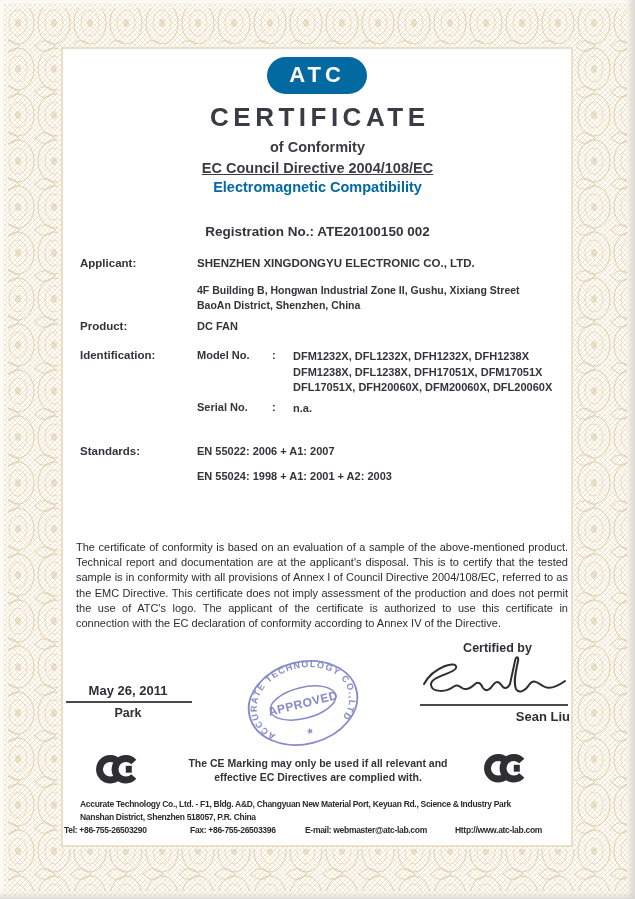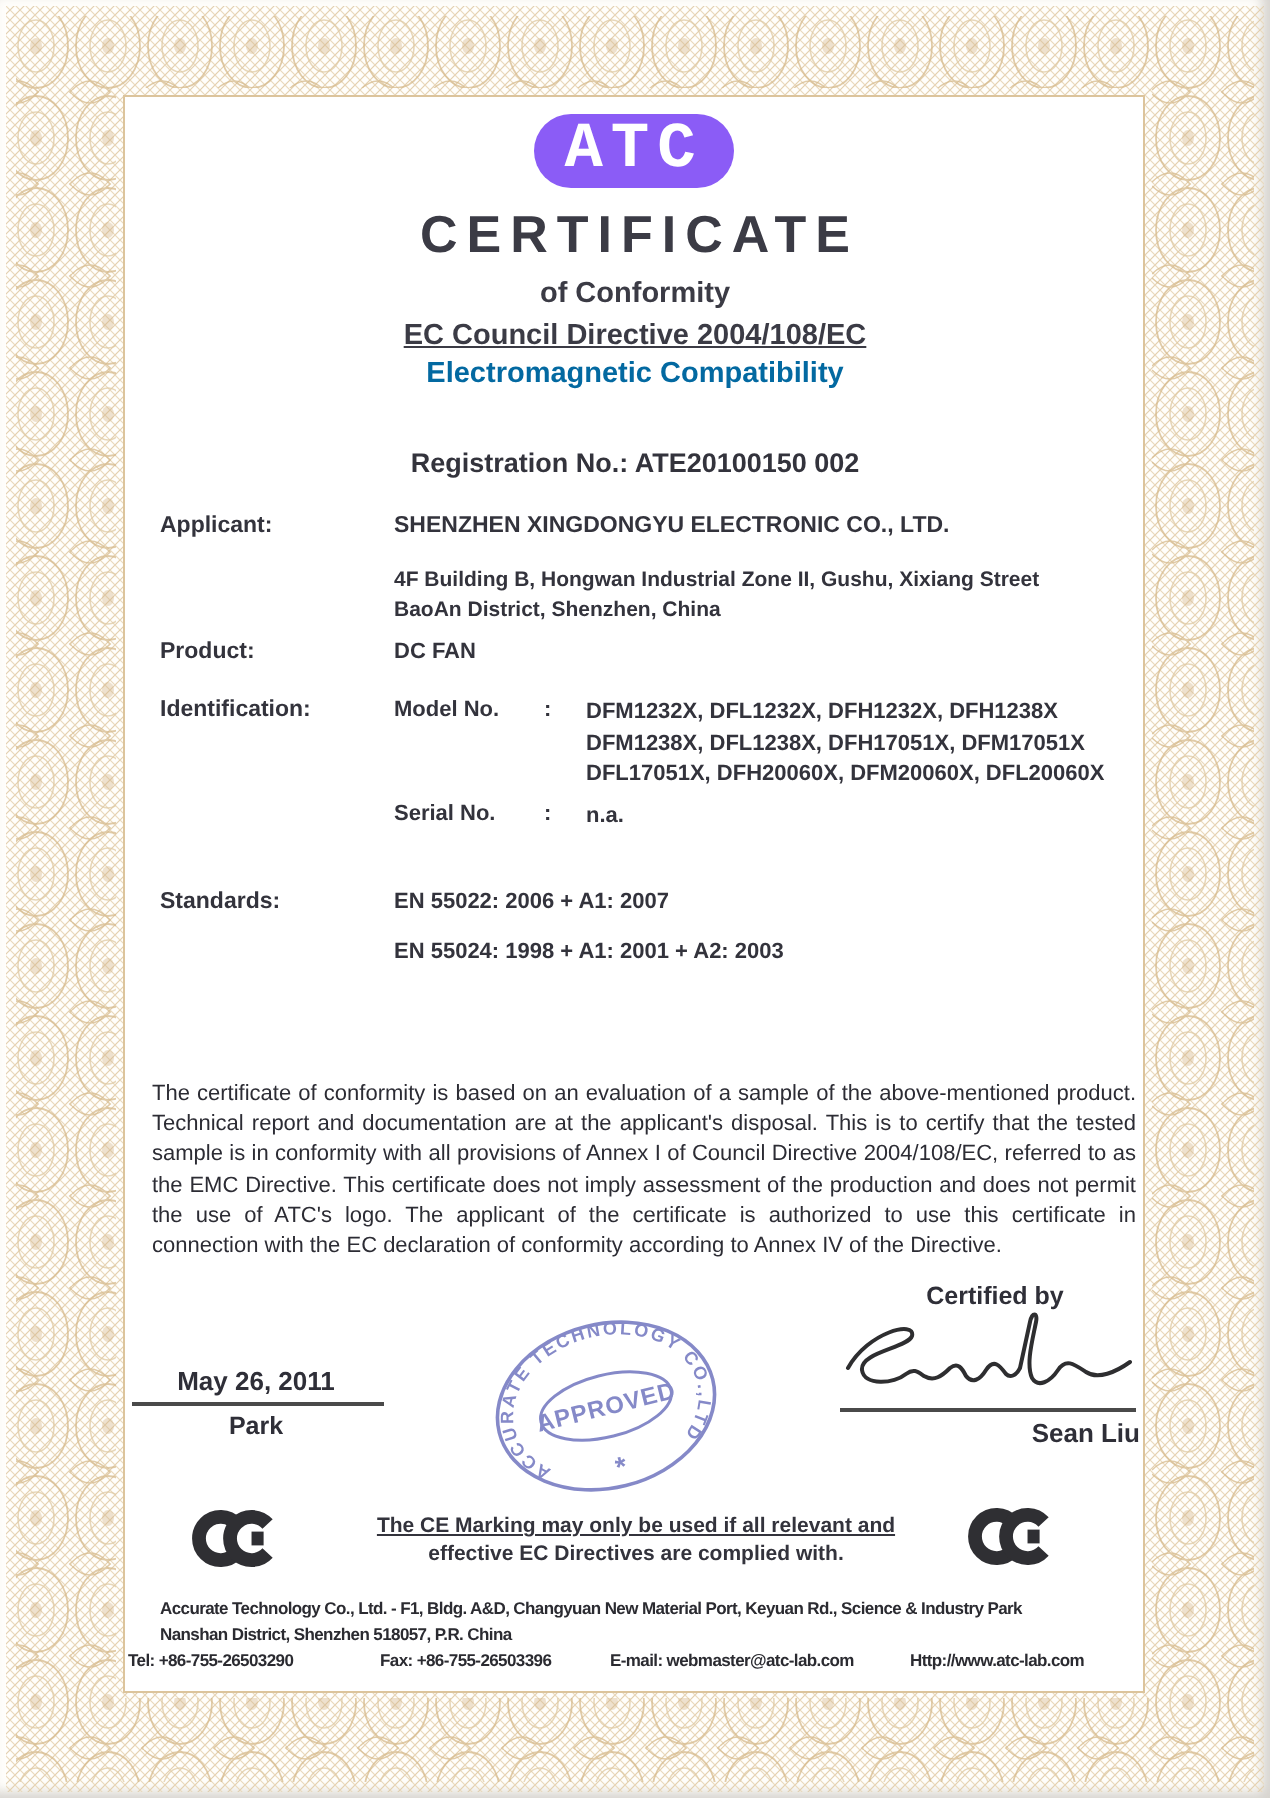--- a/index.html
+++ b/index.html
@@ -3,22 +3,22 @@
 <meta charset="utf-8">
 <style>
   html,body{margin:0;padding:0;}
   body{width:635px;height:899px;background:#efece4;font-family:"Liberation Sans", sans-serif;}
   .page{position:relative;width:635px;height:899px;background:#fffefb;overflow:hidden;
         box-shadow:inset -4px -3px 6px rgba(140,135,125,.35);}
   .abs{position:absolute;}
   .ctr{left:0;right:0;text-align:center;}
 
   
-  .logo-pill{left:267px;top:57px;width:100px;height:37px;border-radius:19px;background:#8b5cf6;
-             color:#ffffff;font-weight:700;font-size:32px;line-height:36px;text-align:center;letter-spacing:4px;font-family:Liberation Mono, monospace;}
+  .logo-pill{left:267px;top:57px;width:100px;height:37px;border-radius:19px;background:#0369a1;
+             color:#ffffff;font-weight:700;font-size:22px;line-height:36px;text-align:center;letter-spacing:4px;}
   .title{top:102px;font-size:26px;font-weight:700;letter-spacing:4.5px;text-indent:4.5px;color:#3b3b45;}
   .subtitle{top:139px;font-size:14.5px;font-weight:700;color:#3b3b45;}
   .directive{top:160px;font-size:14.5px;font-weight:700;color:#3b3b45;text-decoration:underline;}
   .compat{top:179px;font-size:14.5px;font-weight:700;color:#0369a1;}
   .registration{top:224px;font-size:13.5px;font-weight:700;color:#33333c;}
 
   
   .lbl{left:80px;font-size:11.5px;font-weight:700;color:#33333c;}
   .val{left:197px;font-size:11px;font-weight:700;color:#33333c;}
   .val3{left:293px;font-size:11px;font-weight:700;color:#33333c;line-height:15.5px;}
@@ -29,21 +29,21 @@
 
   
   .certified{left:425px;top:641px;width:145px;text-align:center;font-size:12.5px;font-weight:700;color:#2f2f38;}
   .signer{left:425px;top:709px;width:145px;text-align:right;font-size:13px;font-weight:700;color:#2f2f38;}
   .sig-line{left:420px;top:704px;width:148px;height:1.5px;background:#4a4a4a;}
   .date-val{left:64px;top:683px;width:128px;text-align:center;font-size:13px;font-weight:700;color:#2f2f38;}
   .date-line{left:66px;top:701px;width:126px;height:1.5px;background:#4a4a4a;}
   .date-lbl{left:64px;top:706px;width:128px;text-align:center;font-size:12.5px;font-weight:700;color:#2f2f38;}
 
   
-  .ce-note1{left:140px;top:757px;width:356px;text-align:center;font-size:10.5px;font-weight:700;color:#33333c;text-decoration:underline;}
+  .ce-note1{left:140px;top:757px;width:356px;text-align:center;font-size:10.5px;font-weight:700;color:#33333c;}
   .ce-note2{left:140px;top:771px;width:356px;text-align:center;font-size:10.5px;font-weight:700;color:#33333c;}
 
   
   .foot{font-size:8.5px;font-weight:700;letter-spacing:-0.3px;color:#2b2b31;white-space:nowrap;}
   .addr1{left:80px;top:799px;}
   .addr2{left:80px;top:812px;}
   .tel{left:64px;top:825px;}
   .fax{left:190px;top:825px;}
   .email{left:305px;top:825px;}
   .web{left:455px;top:825px;}

